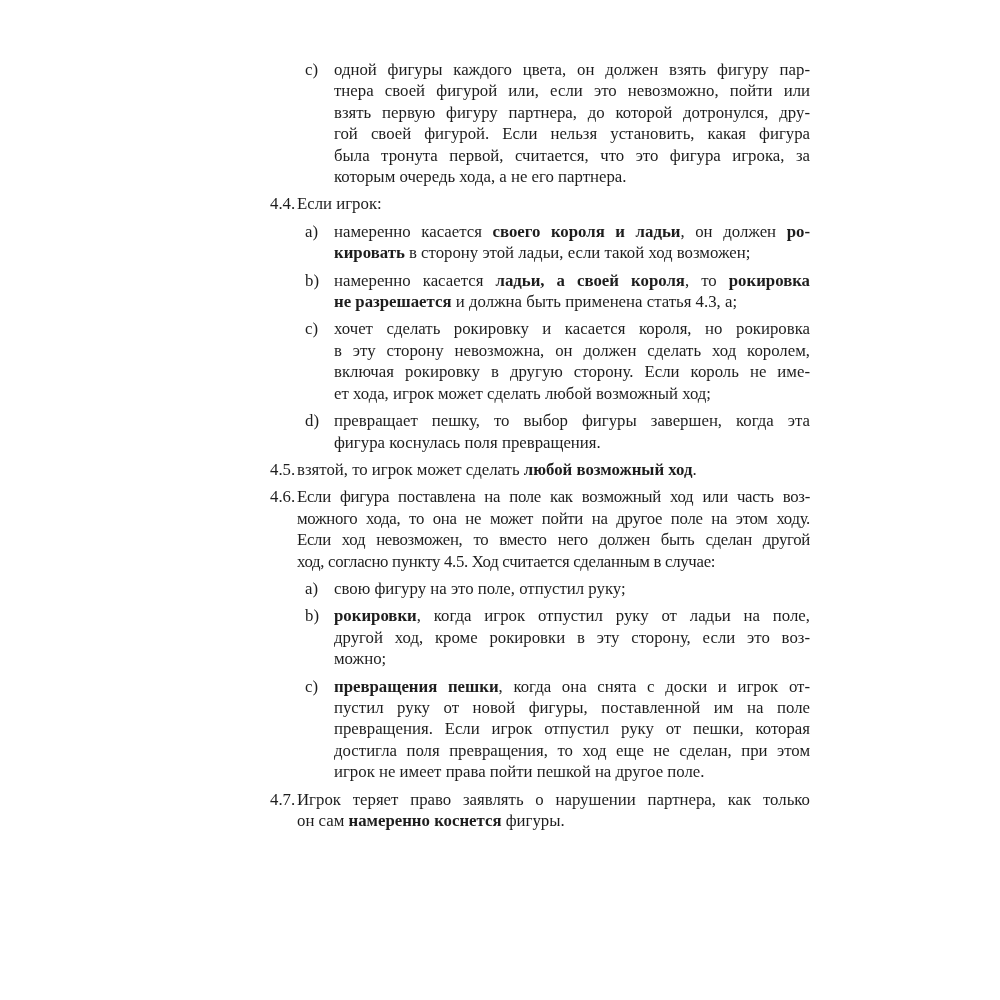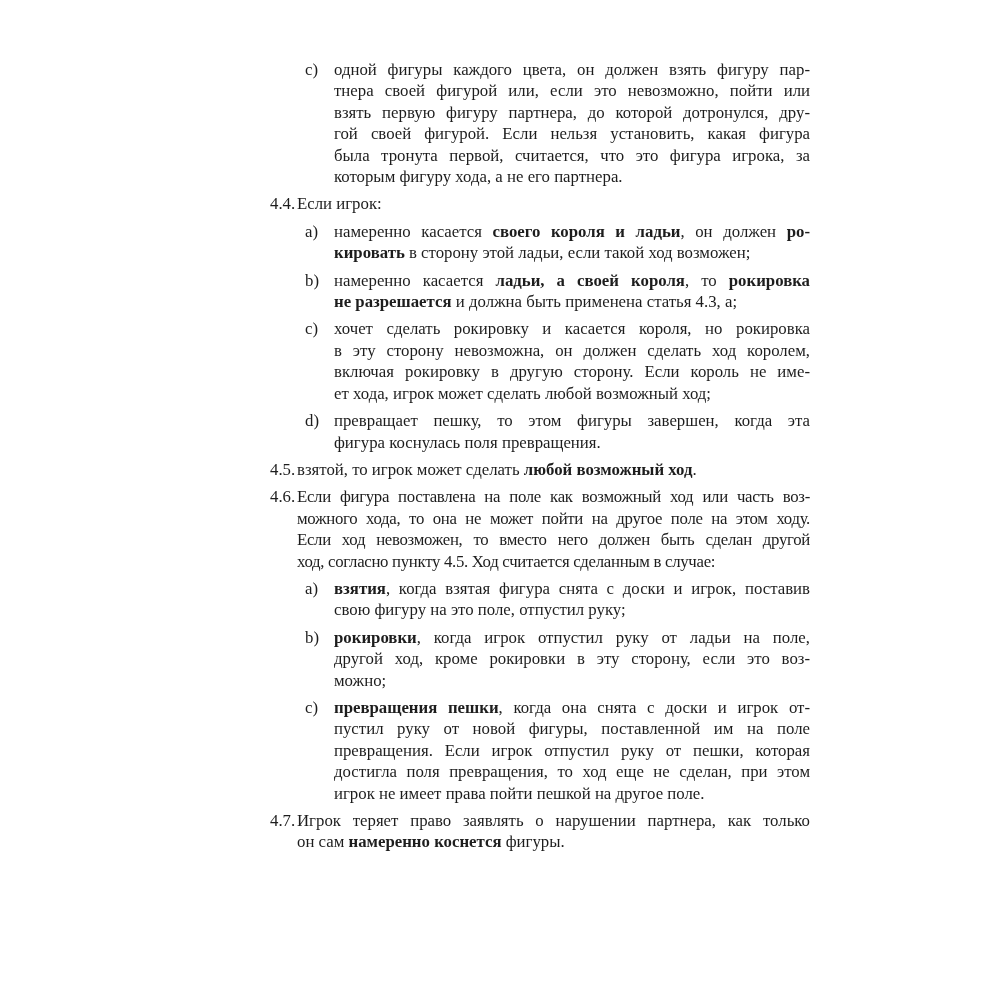--- a/index.html
+++ b/index.html
@@ -56,21 +56,21 @@
 <div class="page">
   <div class="text-block">
       <div class="item lettered">
         <span class="marker">c)</span>
         <div class="lines">
           <div class="line">одной фигуры каждого цвета, он должен взять фигуру пар-</div>
           <div class="line">тнера своей фигурой или, если это невозможно, пойти или</div>
           <div class="line">взять первую фигуру партнера, до которой дотронулся, дру-</div>
           <div class="line">гой своей фигурой. Если нельзя установить, какая фигура</div>
           <div class="line">была тронута первой, считается, что это фигура игрока, за</div>
-          <div class="line last">которым фигуру хода, а не его партнера.</div>
+          <div class="line last">которым очередь хода, а не его партнера.</div>
         </div>
       </div>
       <div class="item numbered">
         <span class="marker">4.4.</span>
         <div class="lines">
           <div class="line last">Если игрок:</div>
         </div>
       </div>
       <div class="item lettered">
         <span class="marker">a)</span>
@@ -91,21 +91,21 @@
         <div class="lines">
           <div class="line">хочет сделать рокировку и касается короля, но рокировка</div>
           <div class="line">в эту сторону невозможна, он должен сделать ход королем,</div>
           <div class="line">включая рокировку в другую сторону. Если король не име-</div>
           <div class="line last">ет хода, игрок может сделать любой возможный ход;</div>
         </div>
       </div>
       <div class="item lettered">
         <span class="marker">d)</span>
         <div class="lines">
-          <div class="line">превращает пешку, то этом фигуры завершен, когда эта</div>
+          <div class="line">превращает пешку, то выбор фигуры завершен, когда эта</div>
           <div class="line last">фигура коснулась поля превращения.</div>
         </div>
       </div>
       <div class="item numbered">
         <span class="marker">4.5.</span>
         <div class="lines">
           <div class="line last">взятой, то игрок может сделать <b>любой возможный ход</b>.</div>
         </div>
       </div>
       <div class="item numbered tight">
@@ -113,21 +113,20 @@
         <div class="lines">
           <div class="line">Если фигура поставлена на поле как возможный ход или часть воз-</div>
           <div class="line">можного хода, то она не может пойти на другое поле на этом ходу.</div>
           <div class="line">Если ход невозможен, то вместо него должен быть сделан другой</div>
           <div class="line last">ход, согласно пункту 4.5. Ход считается сделанным в случае:</div>
         </div>
       </div>
       <div class="item lettered">
         <span class="marker">a)</span>
         <div class="lines">
-          <div class="line"><b>взятия</b>, когда взятая фигура снята с доски и игрок, поставив</div>
           <div class="line last">свою фигуру на это поле, отпустил руку;</div>
         </div>
       </div>
       <div class="item lettered">
         <span class="marker">b)</span>
         <div class="lines">
           <div class="line"><b>рокировки</b>, когда игрок отпустил руку от ладьи на поле,</div>
           <div class="line">другой ход, кроме рокировки в эту сторону, если это воз-</div>
           <div class="line last">можно;</div>
         </div>

